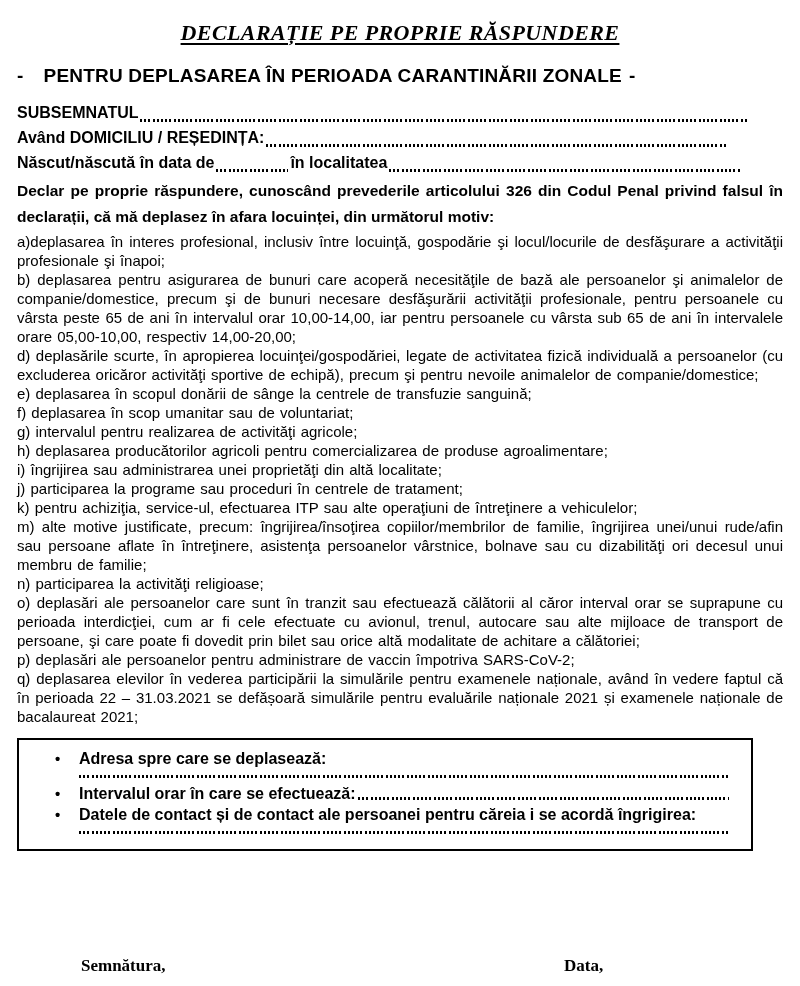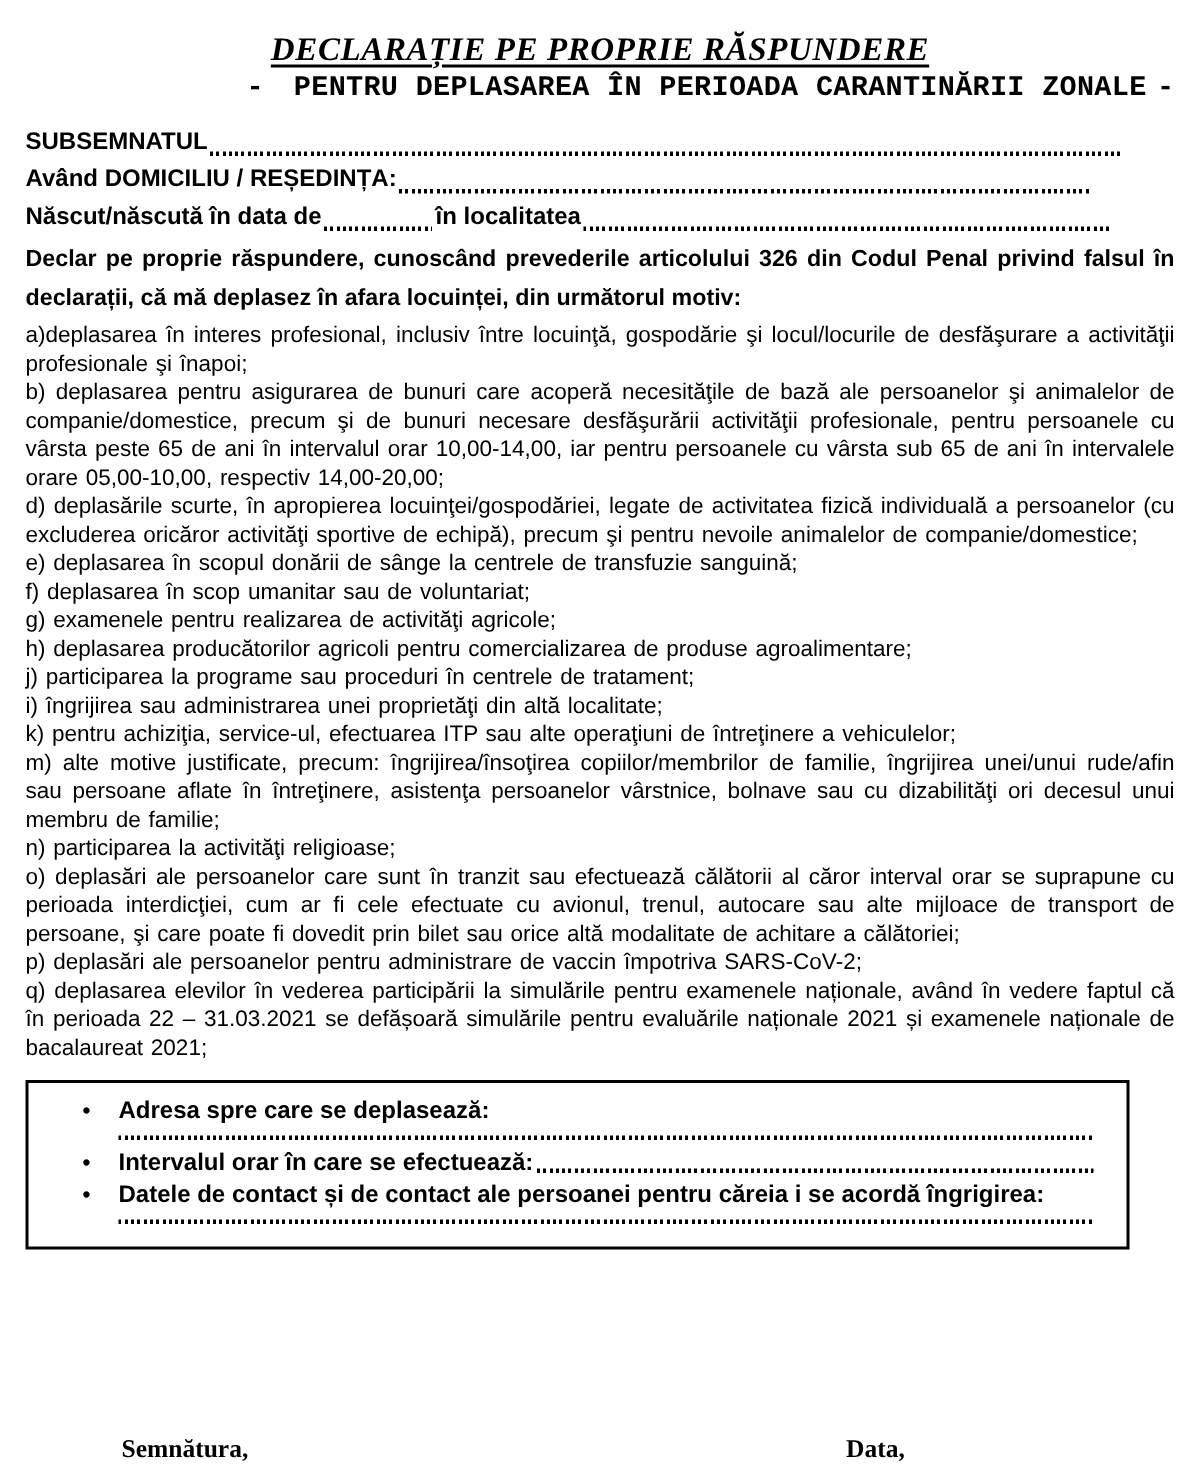--- a/index.html
+++ b/index.html
@@ -7,22 +7,22 @@
     width:800px;height:986px;background:#ffffff;color:#000;
     font-family:"Liberation Sans", sans-serif;
     position:relative;overflow:hidden;
   }
   .page{padding:20px 17px 0 17px;}
 
   
   .title{text-align:center;font-family:"Liberation Serif", serif;
     font-weight:bold;font-style:italic;font-size:22px;line-height:26px;}
   .title-text{text-decoration:underline;text-decoration-thickness:2px;text-underline-offset:3px;letter-spacing:.4px;}
-  .subtitle{text-align:right;font-family:Liberation Mono, monospace;
-    font-weight:bold;font-size:19px;line-height:24px;margin-top:0;margin-bottom:12px;letter-spacing:.2px;}
+  .subtitle{text-align:left;font-family:Liberation Sans, sans-serif;
+    font-weight:bold;font-size:19px;line-height:24px;margin-top:18px;margin-bottom:12px;letter-spacing:.2px;}
   .subtitle .dash-l{margin-right:20px;}
   .subtitle .dash-r{margin-left:7px;}
 
   
   .form-line{display:flex;font-weight:bold;font-size:16px;line-height:25px;}
   .dotfill{
     height:3px;align-self:flex-end;margin:0 0 3px 2px;
     background-image:repeating-linear-gradient(90deg,#000 0 2px,transparent 2px 4.2px);
   }
   .grow{flex:1;}
@@ -81,24 +81,24 @@
   </div>
 
   <p class="intro">Declar pe proprie răspundere, cunoscând prevederile articolului 326 din Codul Penal privind falsul în declarații, că mă deplasez în afara locuinței, din următorul motiv:</p>
 
   <div>
     <p class="motive">a)deplasarea în interes profesional, inclusiv între locuinţă, gospodărie şi locul/locurile de desfăşurare a activităţii profesionale şi înapoi;</p>
     <p class="motive">b) deplasarea pentru asigurarea de bunuri care acoperă necesităţile de bază ale persoanelor şi animalelor de companie/domestice, precum şi de bunuri necesare desfăşurării activităţii profesionale, pentru persoanele cu vârsta peste 65 de ani în intervalul orar 10,00-14,00, iar pentru persoanele cu vârsta sub 65 de ani în intervalele orare 05,00-10,00, respectiv 14,00-20,00;</p>
     <p class="motive">d) deplasările scurte, în apropierea locuinţei/gospodăriei, legate de activitatea fizică individuală a persoanelor (cu excluderea oricăror activităţi sportive de echipă), precum şi pentru nevoile animalelor de companie/domestice;</p>
     <p class="motive">e) deplasarea în scopul donării de sânge la centrele de transfuzie sanguină;</p>
     <p class="motive">f) deplasarea în scop umanitar sau de voluntariat;</p>
-    <p class="motive">g) examenele pentru realizarea de activităţi agricole;</p>
+    <p class="motive">g) intervalul pentru realizarea de activităţi agricole;</p>
     <p class="motive">h) deplasarea producătorilor agricoli pentru comercializarea de produse agroalimentare;</p>
+    <p class="motive">i) îngrijirea sau administrarea unei proprietăţi din altă localitate;</p>
     <p class="motive">j) participarea la programe sau proceduri în centrele de tratament;</p>
-    <p class="motive">i) îngrijirea sau administrarea unei proprietăţi din altă localitate;</p>
     <p class="motive">k) pentru achiziţia, service-ul, efectuarea ITP sau alte operaţiuni de întreţinere a vehiculelor;</p>
     <p class="motive">m) alte motive justificate, precum: îngrijirea/însoţirea copiilor/membrilor de familie, îngrijirea unei/unui rude/afin sau persoane aflate în întreţinere, asistenţa persoanelor vârstnice, bolnave sau cu dizabilităţi ori decesul unui membru de familie;</p>
     <p class="motive">n) participarea la activităţi religioase;</p>
     <p class="motive">o) deplasări ale persoanelor care sunt în tranzit sau efectuează călătorii al căror interval orar se suprapune cu perioada interdicţiei, cum ar fi cele efectuate cu avionul, trenul, autocare sau alte mijloace de transport de persoane, şi care poate fi dovedit prin bilet sau orice altă modalitate de achitare a călătoriei;</p>
     <p class="motive">p) deplasări ale persoanelor pentru administrare de vaccin împotriva SARS-CoV-2;</p>
     <p class="motive">q) deplasarea elevilor în vederea participării la simulările pentru examenele naționale, având în vedere faptul că în perioada 22 – 31.03.2021 se defășoară simulările pentru evaluările naționale 2021 și examenele naționale de bacalaureat 2021;</p>
   </div>
 
 
   <div class="fillbox">

